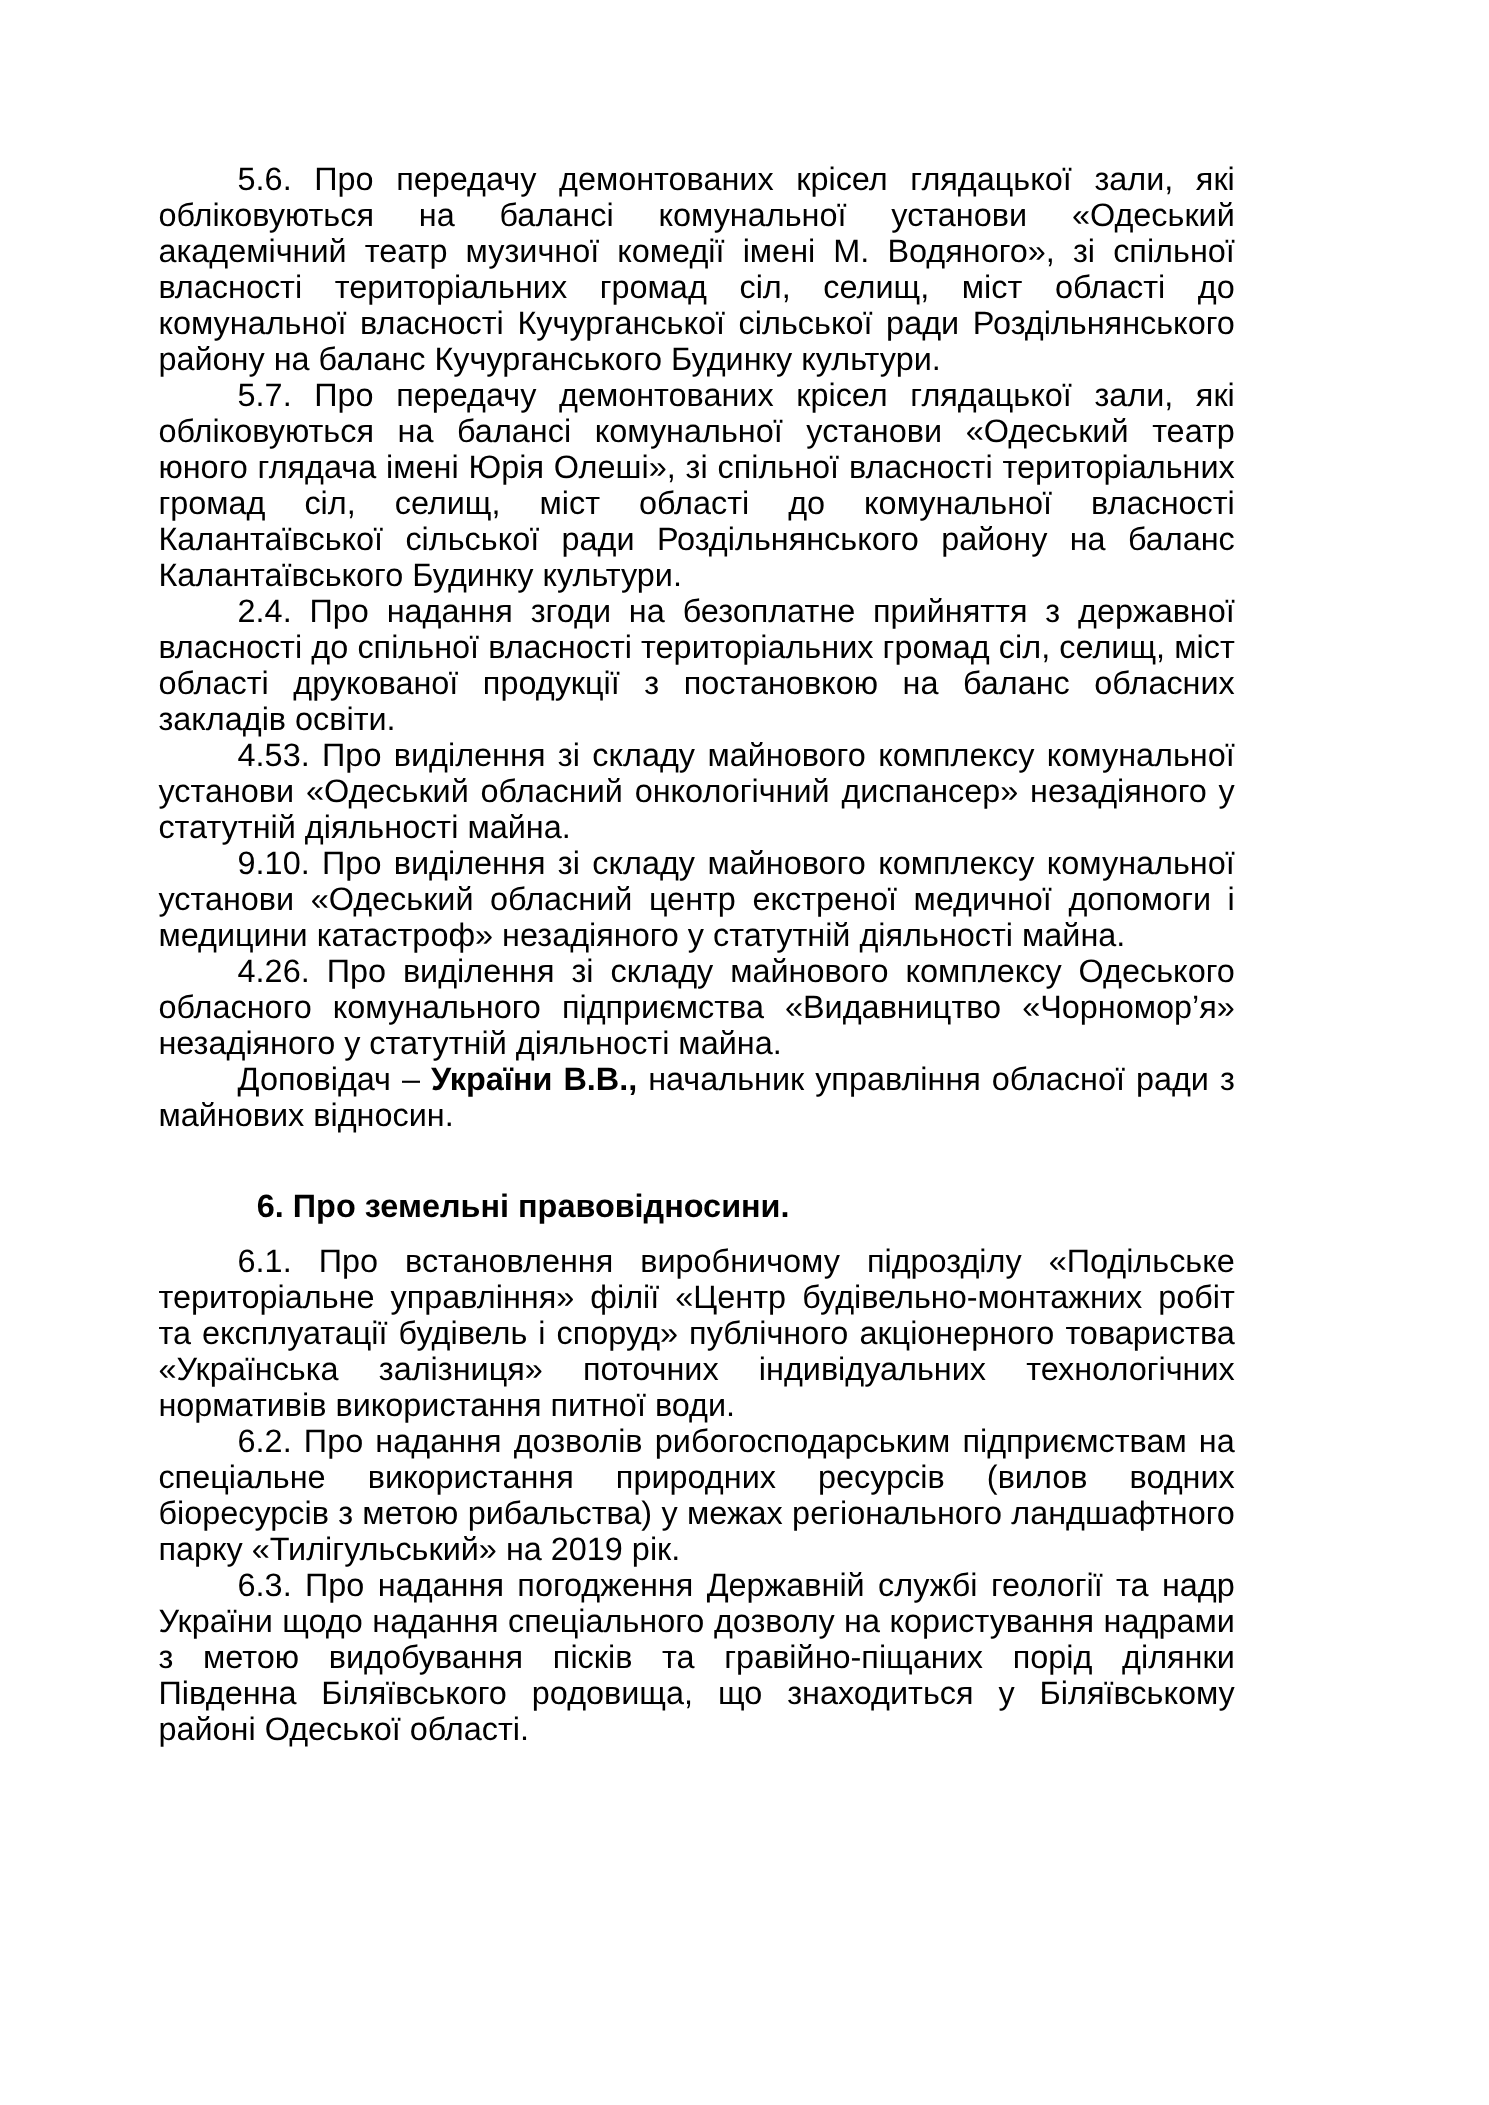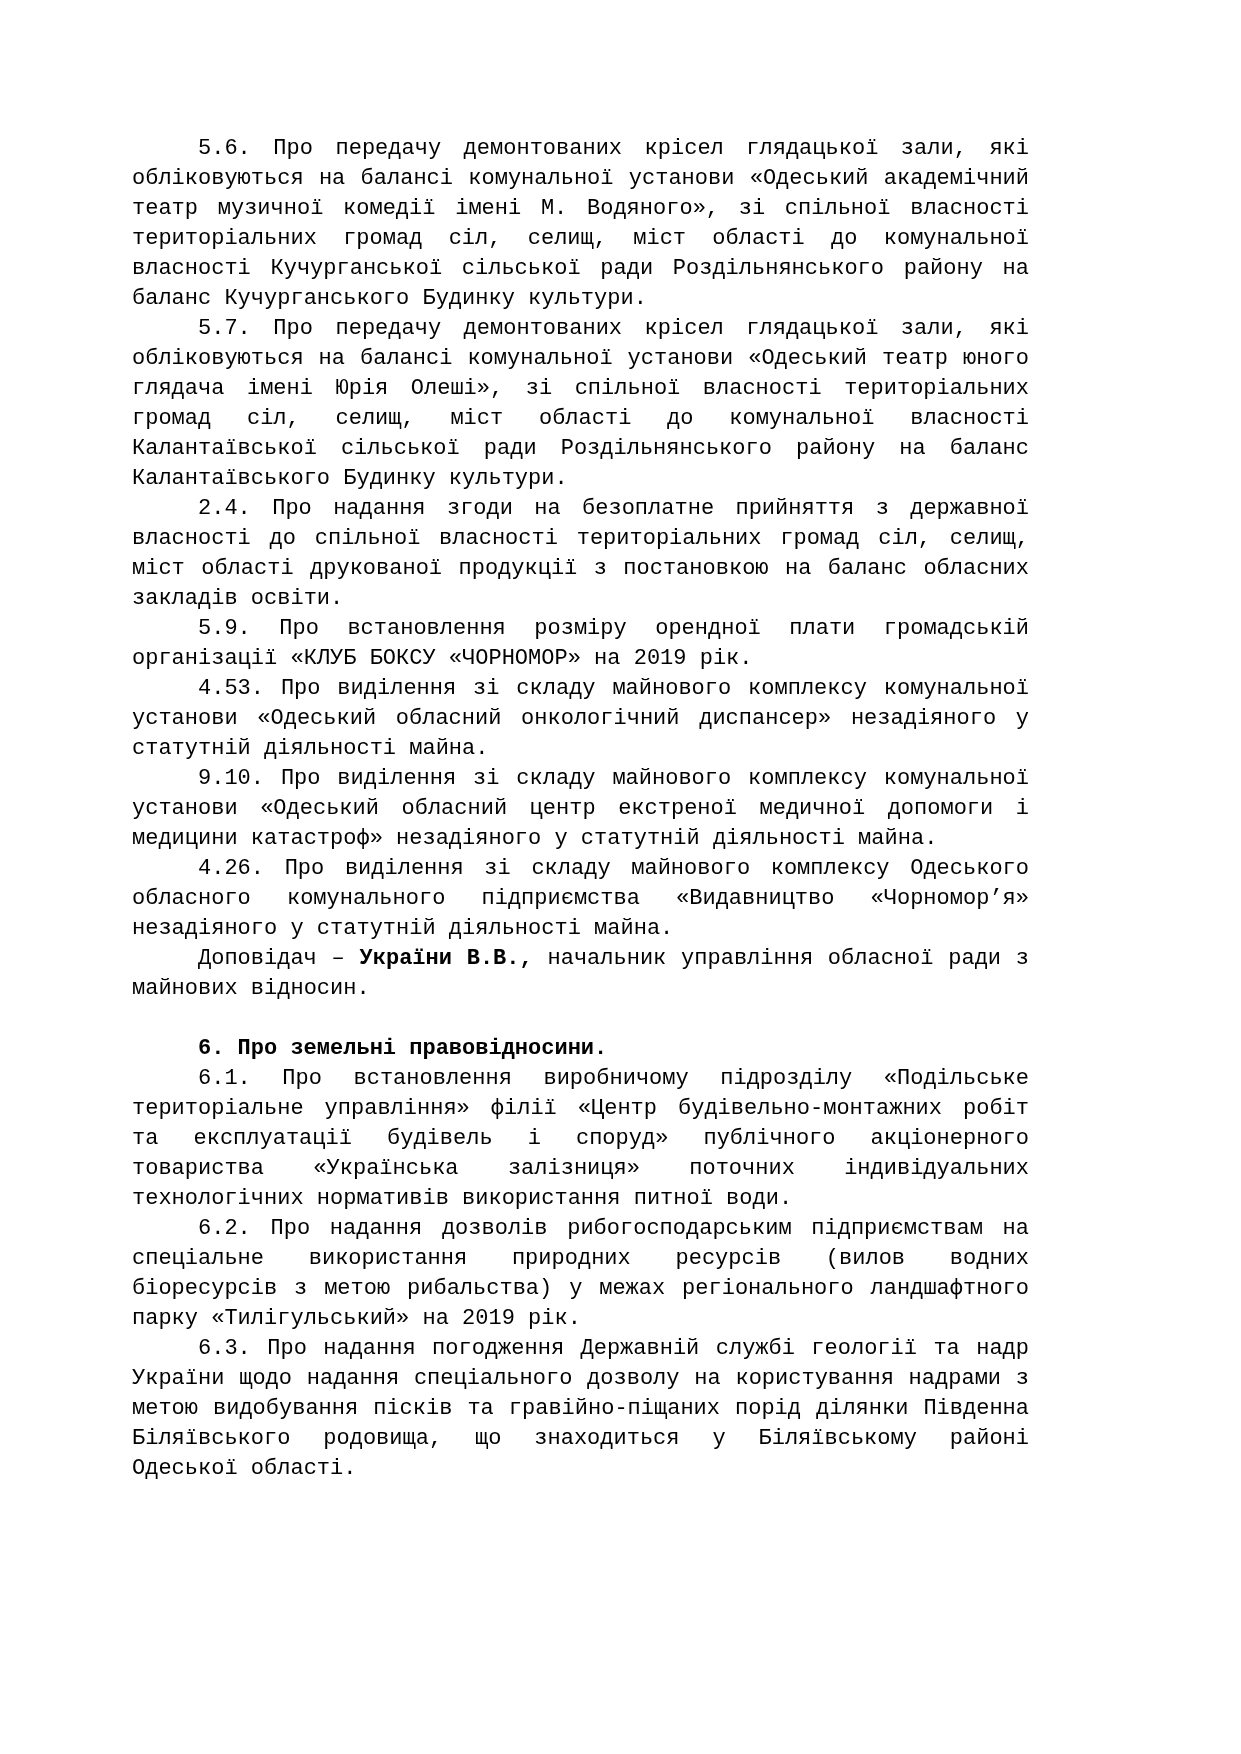--- a/index.html
+++ b/index.html
@@ -11,33 +11,33 @@
     width: 1241px;
     height: 1754px;
     position: relative;
     overflow: hidden;
   }
   .page {
     position: absolute;
     left: 132px;
     top: 134px;
     width: 897px;
-    font-family: Liberation Mono, monospace;
-    font-size: 22px;
+    font-family: Liberation Sans, sans-serif;
+    font-size: 27px;
     line-height: 30px;
     color: #000000;
   }
   .para {
     margin: 0;
     text-align: justify;
     text-indent: 66px;
     hyphens: none;
   }
   .heading {
-    margin: 0;
+    margin: 16px;
     font-weight: bold;
     text-indent: 66px;
     text-align: left;
   }
   .gap {
     height: 30px;
   }
   .bold {
     font-weight: bold;
   }
@@ -46,21 +46,20 @@
 <body>
 
 <div class="page">
 
   <p class="para"><span>5.6.</span> <span>Про передачу демонтованих крісел глядацької зали, які обліковуються на балансі комунальної установи «Одеський академічний театр музичної комедії імені М. Водяного», зі спільної власності територіальних громад сіл, селищ, міст області до комунальної власності Кучурганської сільської ради Роздільнянського району на баланс Кучурганського Будинку культури.</span></p>
 
   <p class="para"><span>5.7.</span> <span>Про передачу демонтованих крісел глядацької зали, які обліковуються на балансі комунальної установи «Одеський театр юного глядача імені Юрія Олеші», зі спільної власності територіальних громад сіл, селищ, міст області до комунальної власності Калантаївської сільської ради Роздільнянського району на баланс Калантаївського Будинку культури.</span></p>
 
   <p class="para"><span>2.4.</span> <span>Про надання згоди на безоплатне прийняття з державної власності до спільної власності територіальних громад сіл, селищ, міст області друкованої продукції з постановкою на баланс обласних закладів освіти.</span></p>
 
-  <p class="para"><span>5.9.</span> <span>Про встановлення розміру орендної плати громадській організації «КЛУБ БОКСУ «ЧОРНОМОР» на 2019 рік.</span></p>
 
   <p class="para"><span>4.53.</span> <span>Про виділення зі складу майнового комплексу комунальної установи «Одеський обласний онкологічний диспансер» незадіяного у статутній діяльності майна.</span></p>
 
   <p class="para"><span>9.10.</span> <span>Про виділення зі складу майнового комплексу комунальної установи «Одеський обласний центр екстреної медичної допомоги і медицини катастроф» незадіяного у статутній діяльності майна.</span></p>
 
   <p class="para"><span>4.26.</span> <span>Про виділення зі складу майнового комплексу Одеського обласного комунального підприємства «Видавництво «Чорномор’я» незадіяного у статутній діяльності майна.</span></p>
 
   <p class="para"><span>Доповідач –</span> <span class="bold">України В.В.,</span> <span>начальник управління обласної ради з майнових відносин.</span></p>
 
   <div class="gap"></div>

